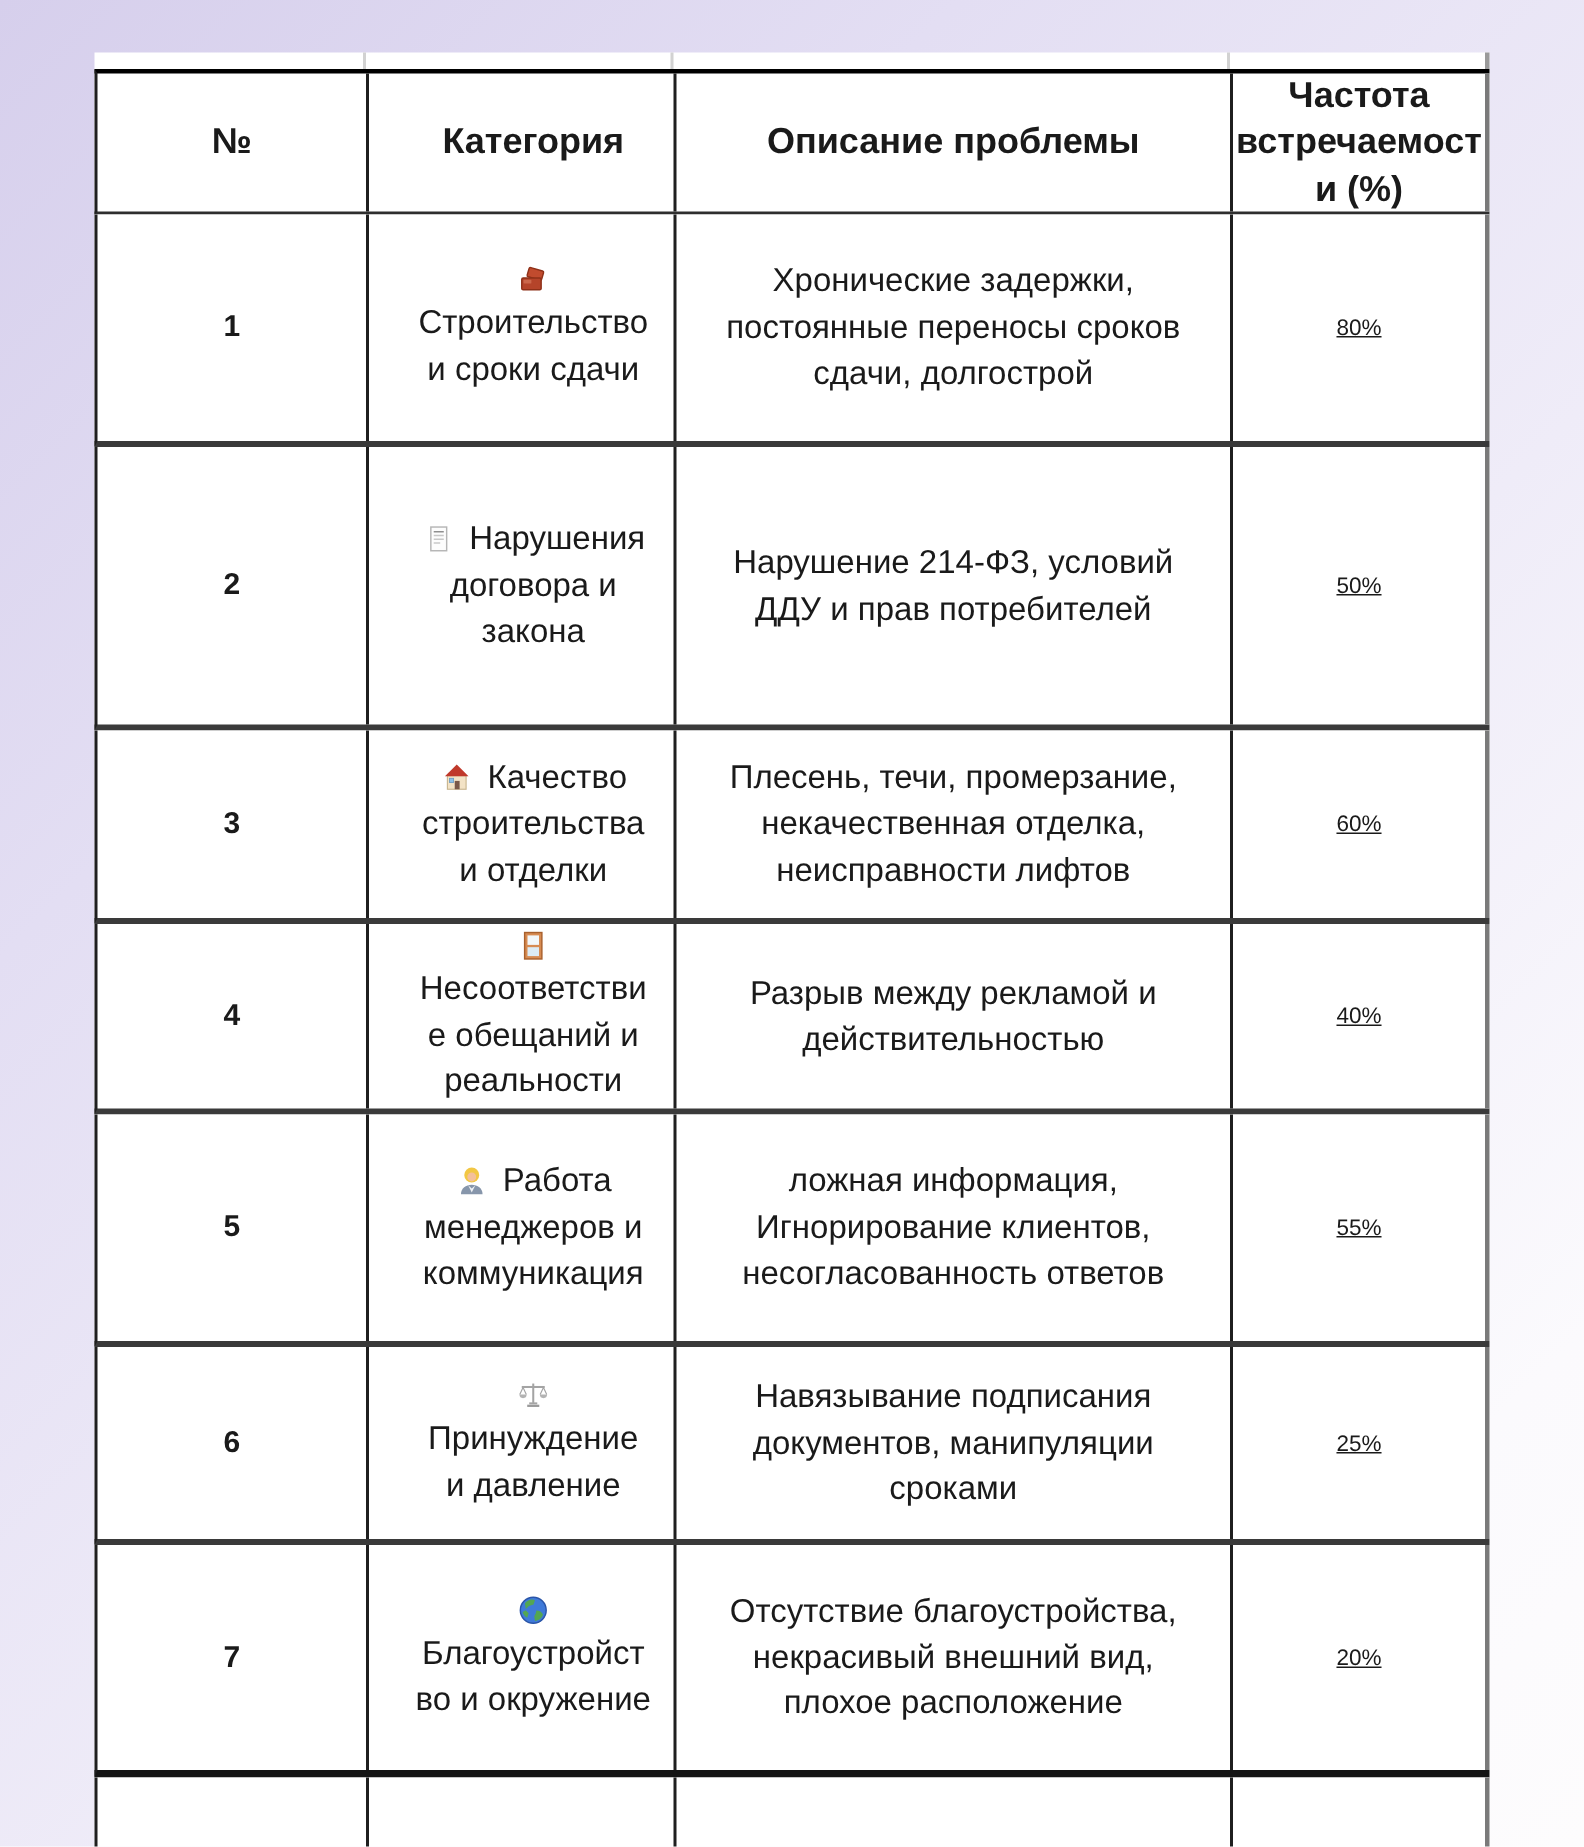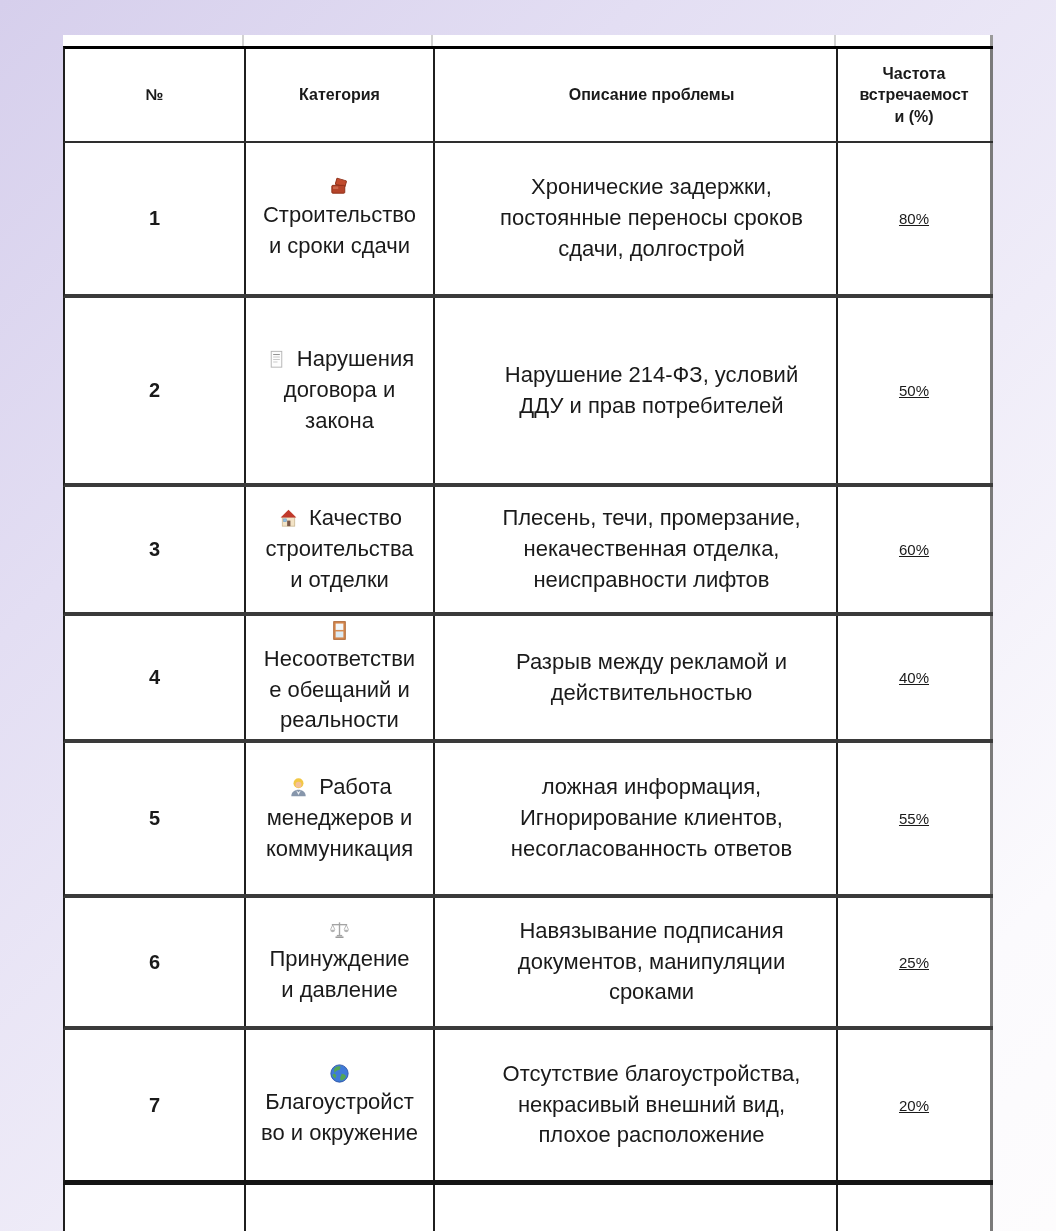--- a/index.html
+++ b/index.html
@@ -25,26 +25,26 @@
   }
   .trow{border-bottom:4px solid #3a3a3a;}
   .trow.last{border-bottom:5px solid #141414;}
   .partial-row{flex:1;}
   .cell{
     box-sizing:border-box;display:flex;flex-direction:column;
     align-items:center;justify-content:center;text-align:center;
     color:#1a1a1a;
   }
   .c0{width:181px;}
-  .c1{width:189px;padding:2px 4px;}
-  .c2{width:371px;padding:2px 10px;margin-left:32px;}
+  .c1{width:189px;padding:2px 4px;margin-left:16px;}
+  .c2{width:371px;padding:2px 10px;}
   .c3{flex:1;}
   .trow .cell,.header-row .cell,.partial-row .cell{border-right:2px solid #1f1f1f;}
   .trow .cell:last-child,.header-row .cell:last-child,.partial-row .cell:last-child{border-right:3px solid #7a7a7a;}
-  .hline{font-weight:bold;font-size:16px;line-height:1.32;}
+  .hline{font-weight:bold;font-size:24px;line-height:1.32;}
   .num{font-weight:bold;font-size:20px;}
   .cat-line,.desc-line{font-size:22px;line-height:1.4;}
   .freq{font-size:15px;text-decoration:underline;}
   .icon{display:inline-block;width:23px;height:23px;vertical-align:-4px;}
   .icon-own-line{display:block;margin:0 auto 2px auto;}
   .icon-inline{margin-right:9px;}
   .cat-first{white-space:nowrap;display:flex;align-items:center;justify-content:center;}
 </style>
 </head>
 <body>

